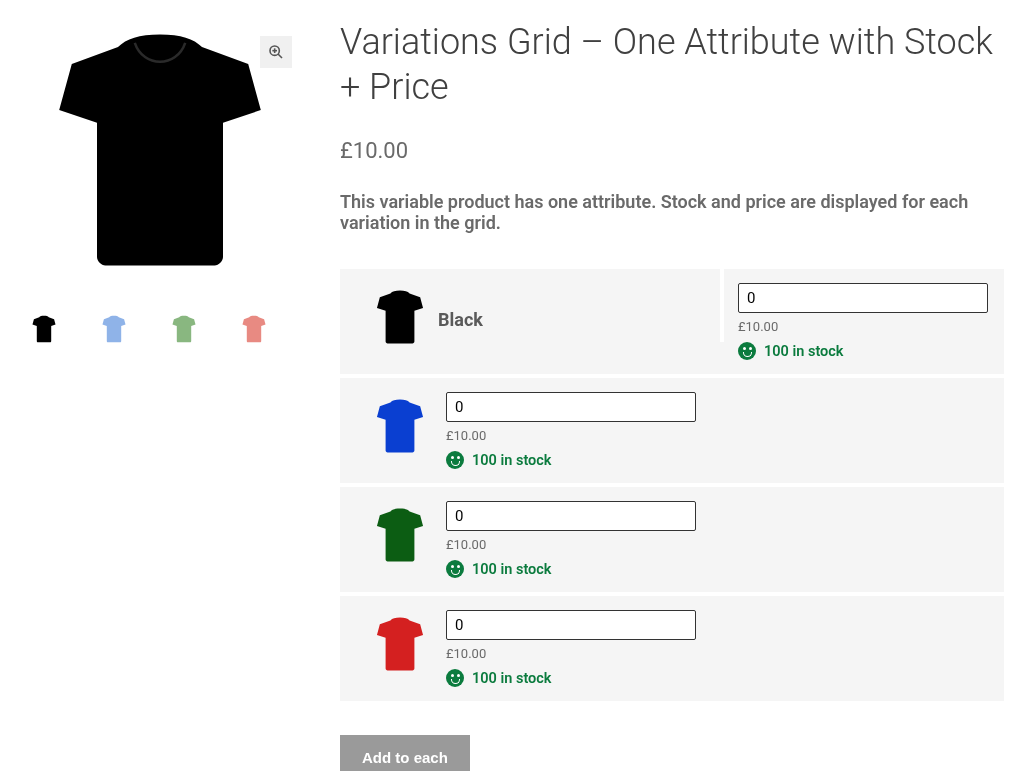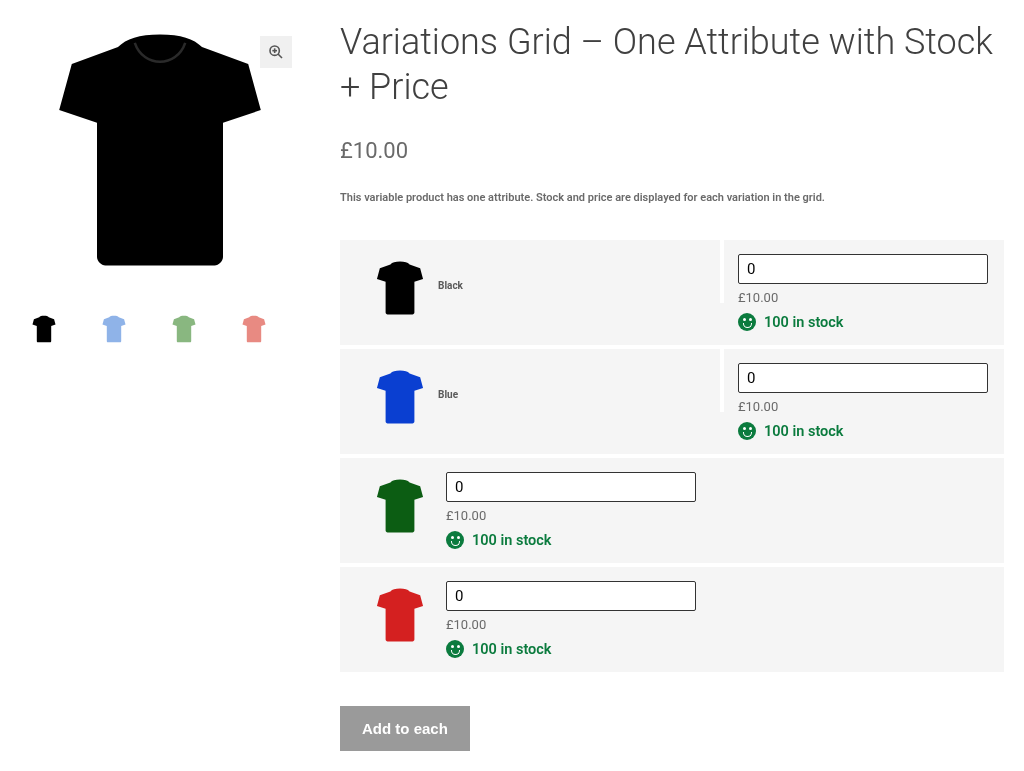--- a/index.html
+++ b/index.html
@@ -42,21 +42,21 @@
       color: #404040;
       line-height: 1.25;
       margin-bottom: 28px;
     }
     .price {
       font-size: 22px;
       color: #6a6a6a;
       margin-bottom: 28px;
     }
     .desc {
-      font-size: 11px;
+      font-size: 18px;
       color: #6a6a6a;
       font-weight: 600;
       margin-bottom: 36px;
     }
     .grid {
       background: #f5f5f5;
     }
     .row {
       display: flex;
       align-items: flex-start;
@@ -67,21 +67,21 @@
     .cell-img {
       width: 92px;
       padding: 20px 0 20px 28px;
       display: flex;
       align-items: center;
       justify-content: center;
     }
     .cell-label {
       flex: 1;
       padding: 40px 12px 12px 6px;
-      font-size: 10px;
+      font-size: 18px;
       font-weight: 700;
       color: #5a5a5a;
       border-right: 4px solid #fff;
     }
     .cell-controls {
       width: 280px;
       padding: 14px 16px 14px 14px;
     }
     .qty-input {
       width: 100%;
@@ -219,21 +219,20 @@
         <span>100 in stock</span>
       </div>
     </div>
         </div>
         <div class="row">
     <div class="cell-img">
             <svg width="48" height="56" viewBox="0 0 100 110">
     <path d="M30 6 C34 2 40 0 50 0 C60 0 66 2 70 6 L92 14 L98 36 L80 42 L80 106 C80 108 78 110 76 110 L24 110 C22 110 20 108 20 106 L20 42 L2 36 L8 14 Z" fill="#0a3fd1"></path>
   </svg>
           </div>
-    <div class="cell-label">Blue</div>
     <div class="cell-controls">
       <input class="qty-input" type="text" value="0" style="">
       <div class="row-price">£10.00</div>
       <div class="stock">
         <span class="smiley">
                 <span class="eye1"></span>
                 <span class="eye2"></span>
                 <span class="mouth"></span>
               </span>
         <span>100 in stock</span>

